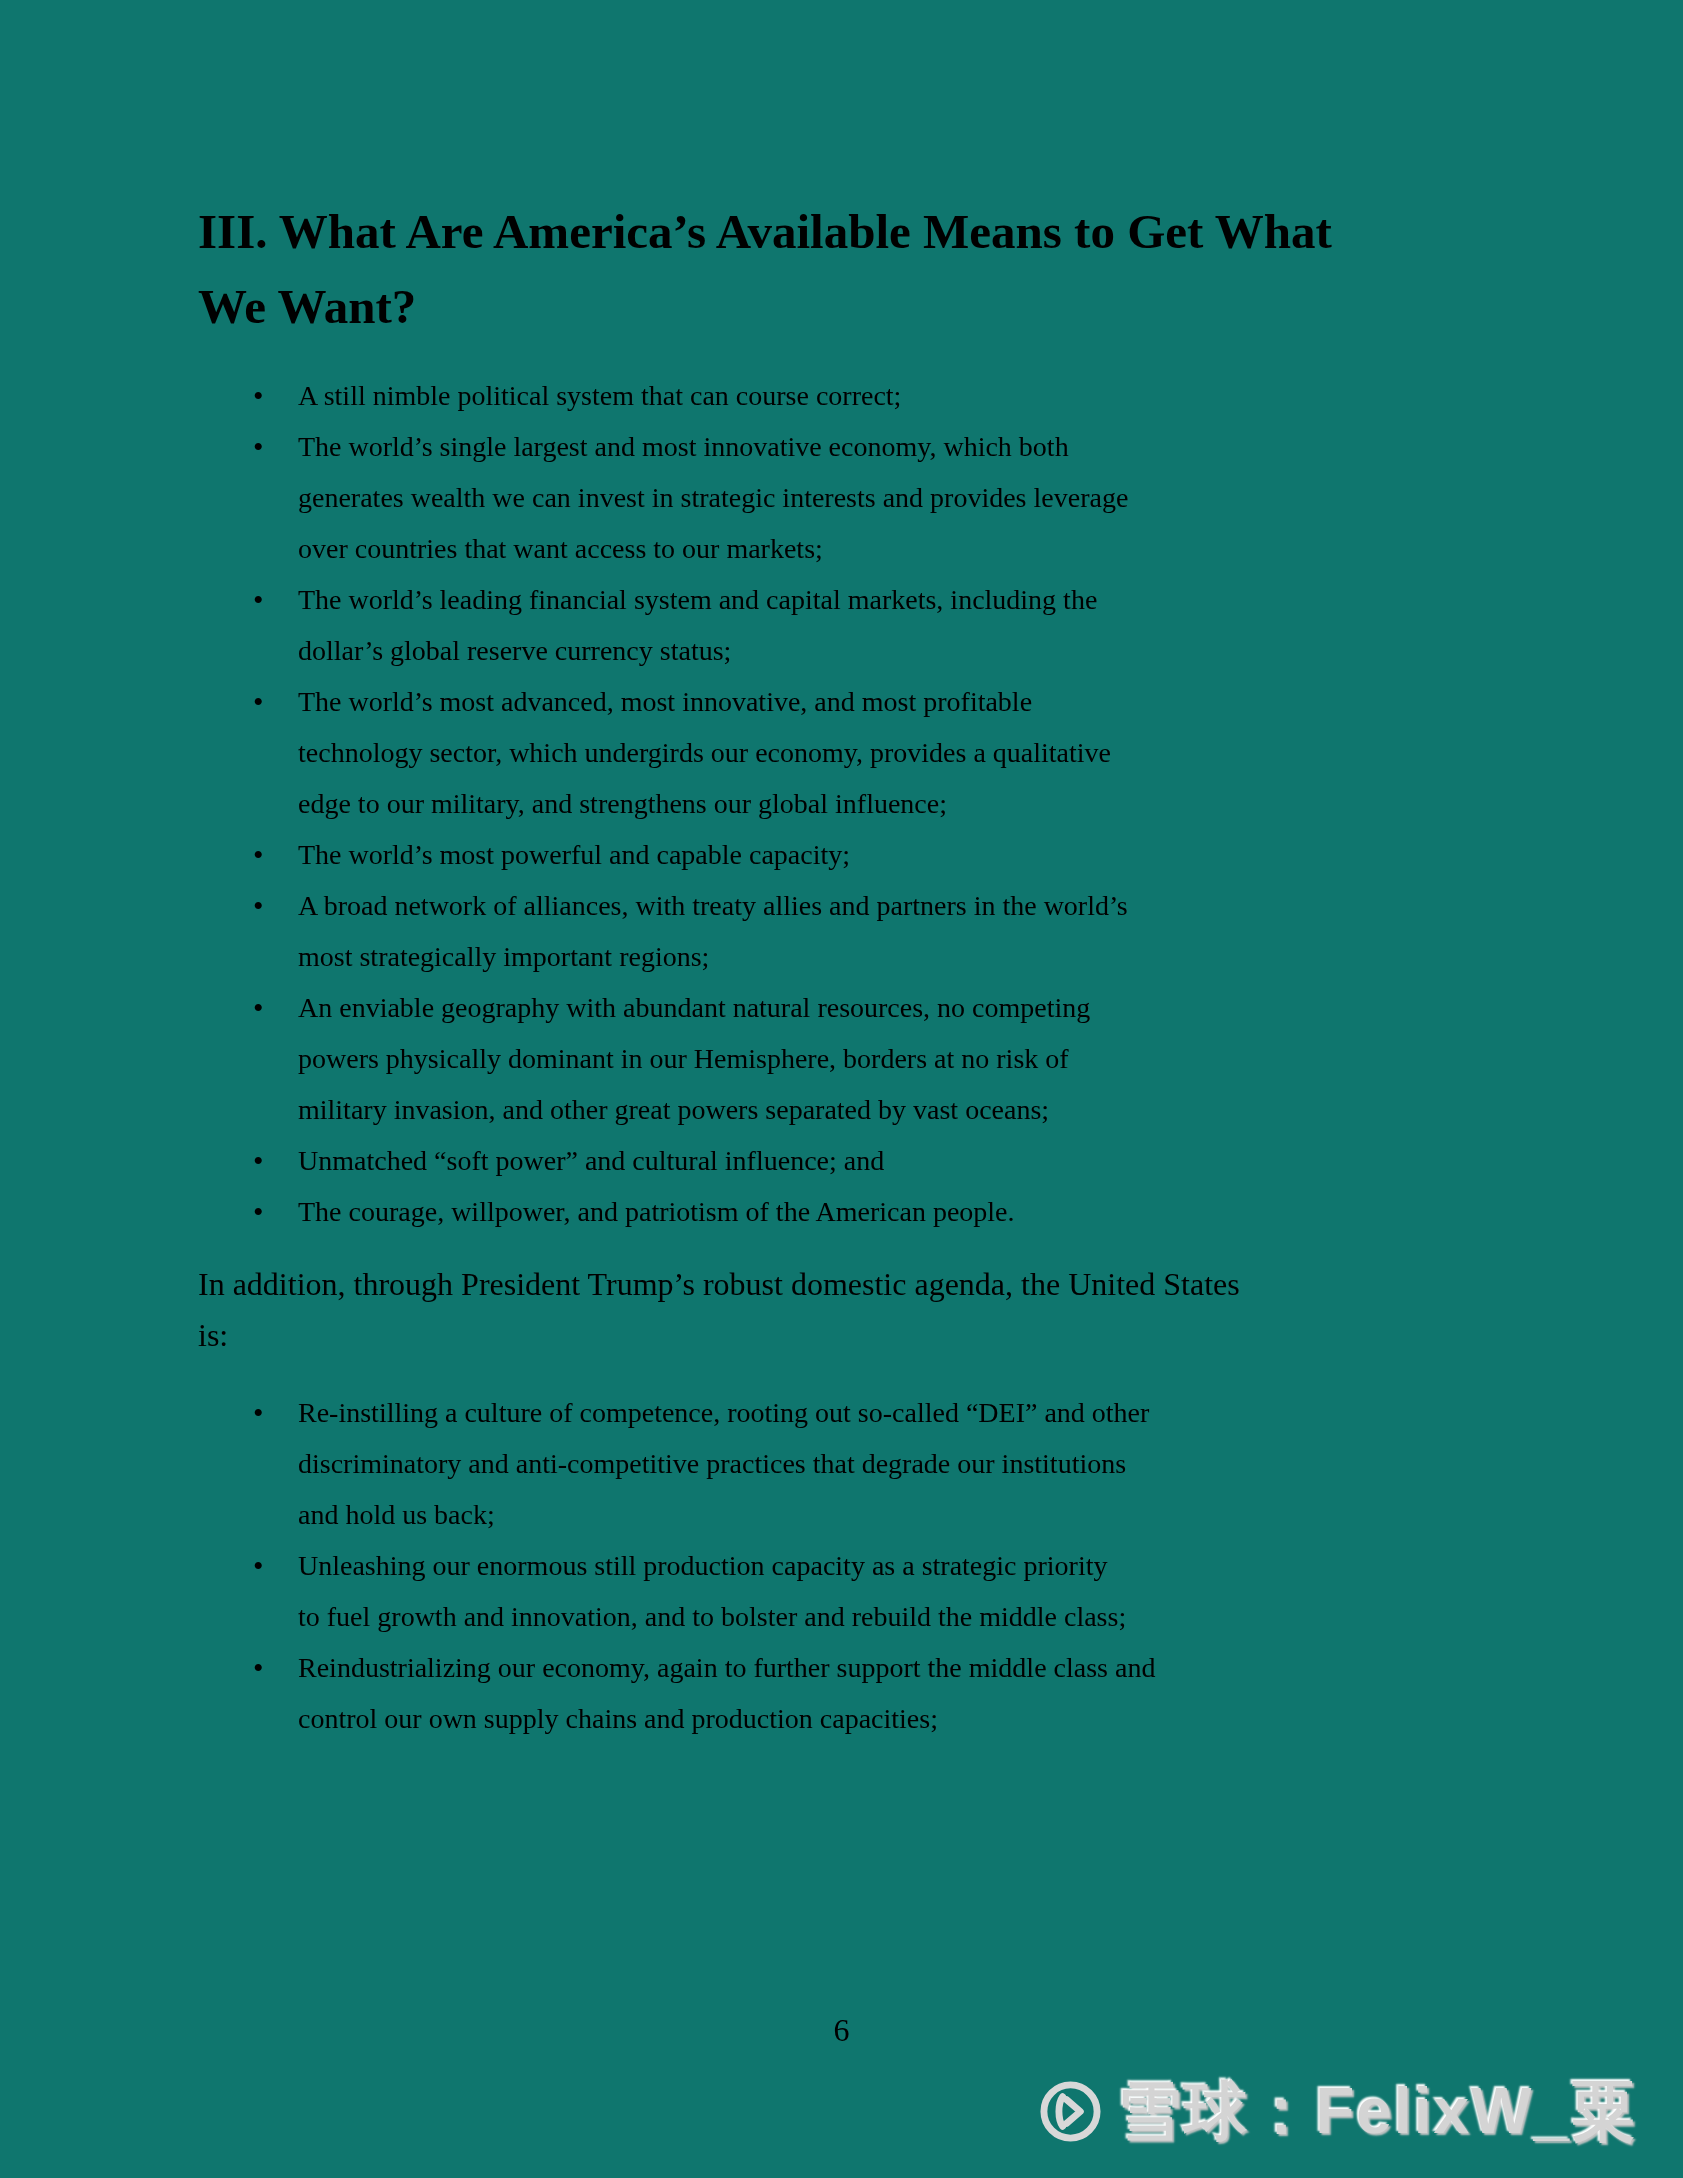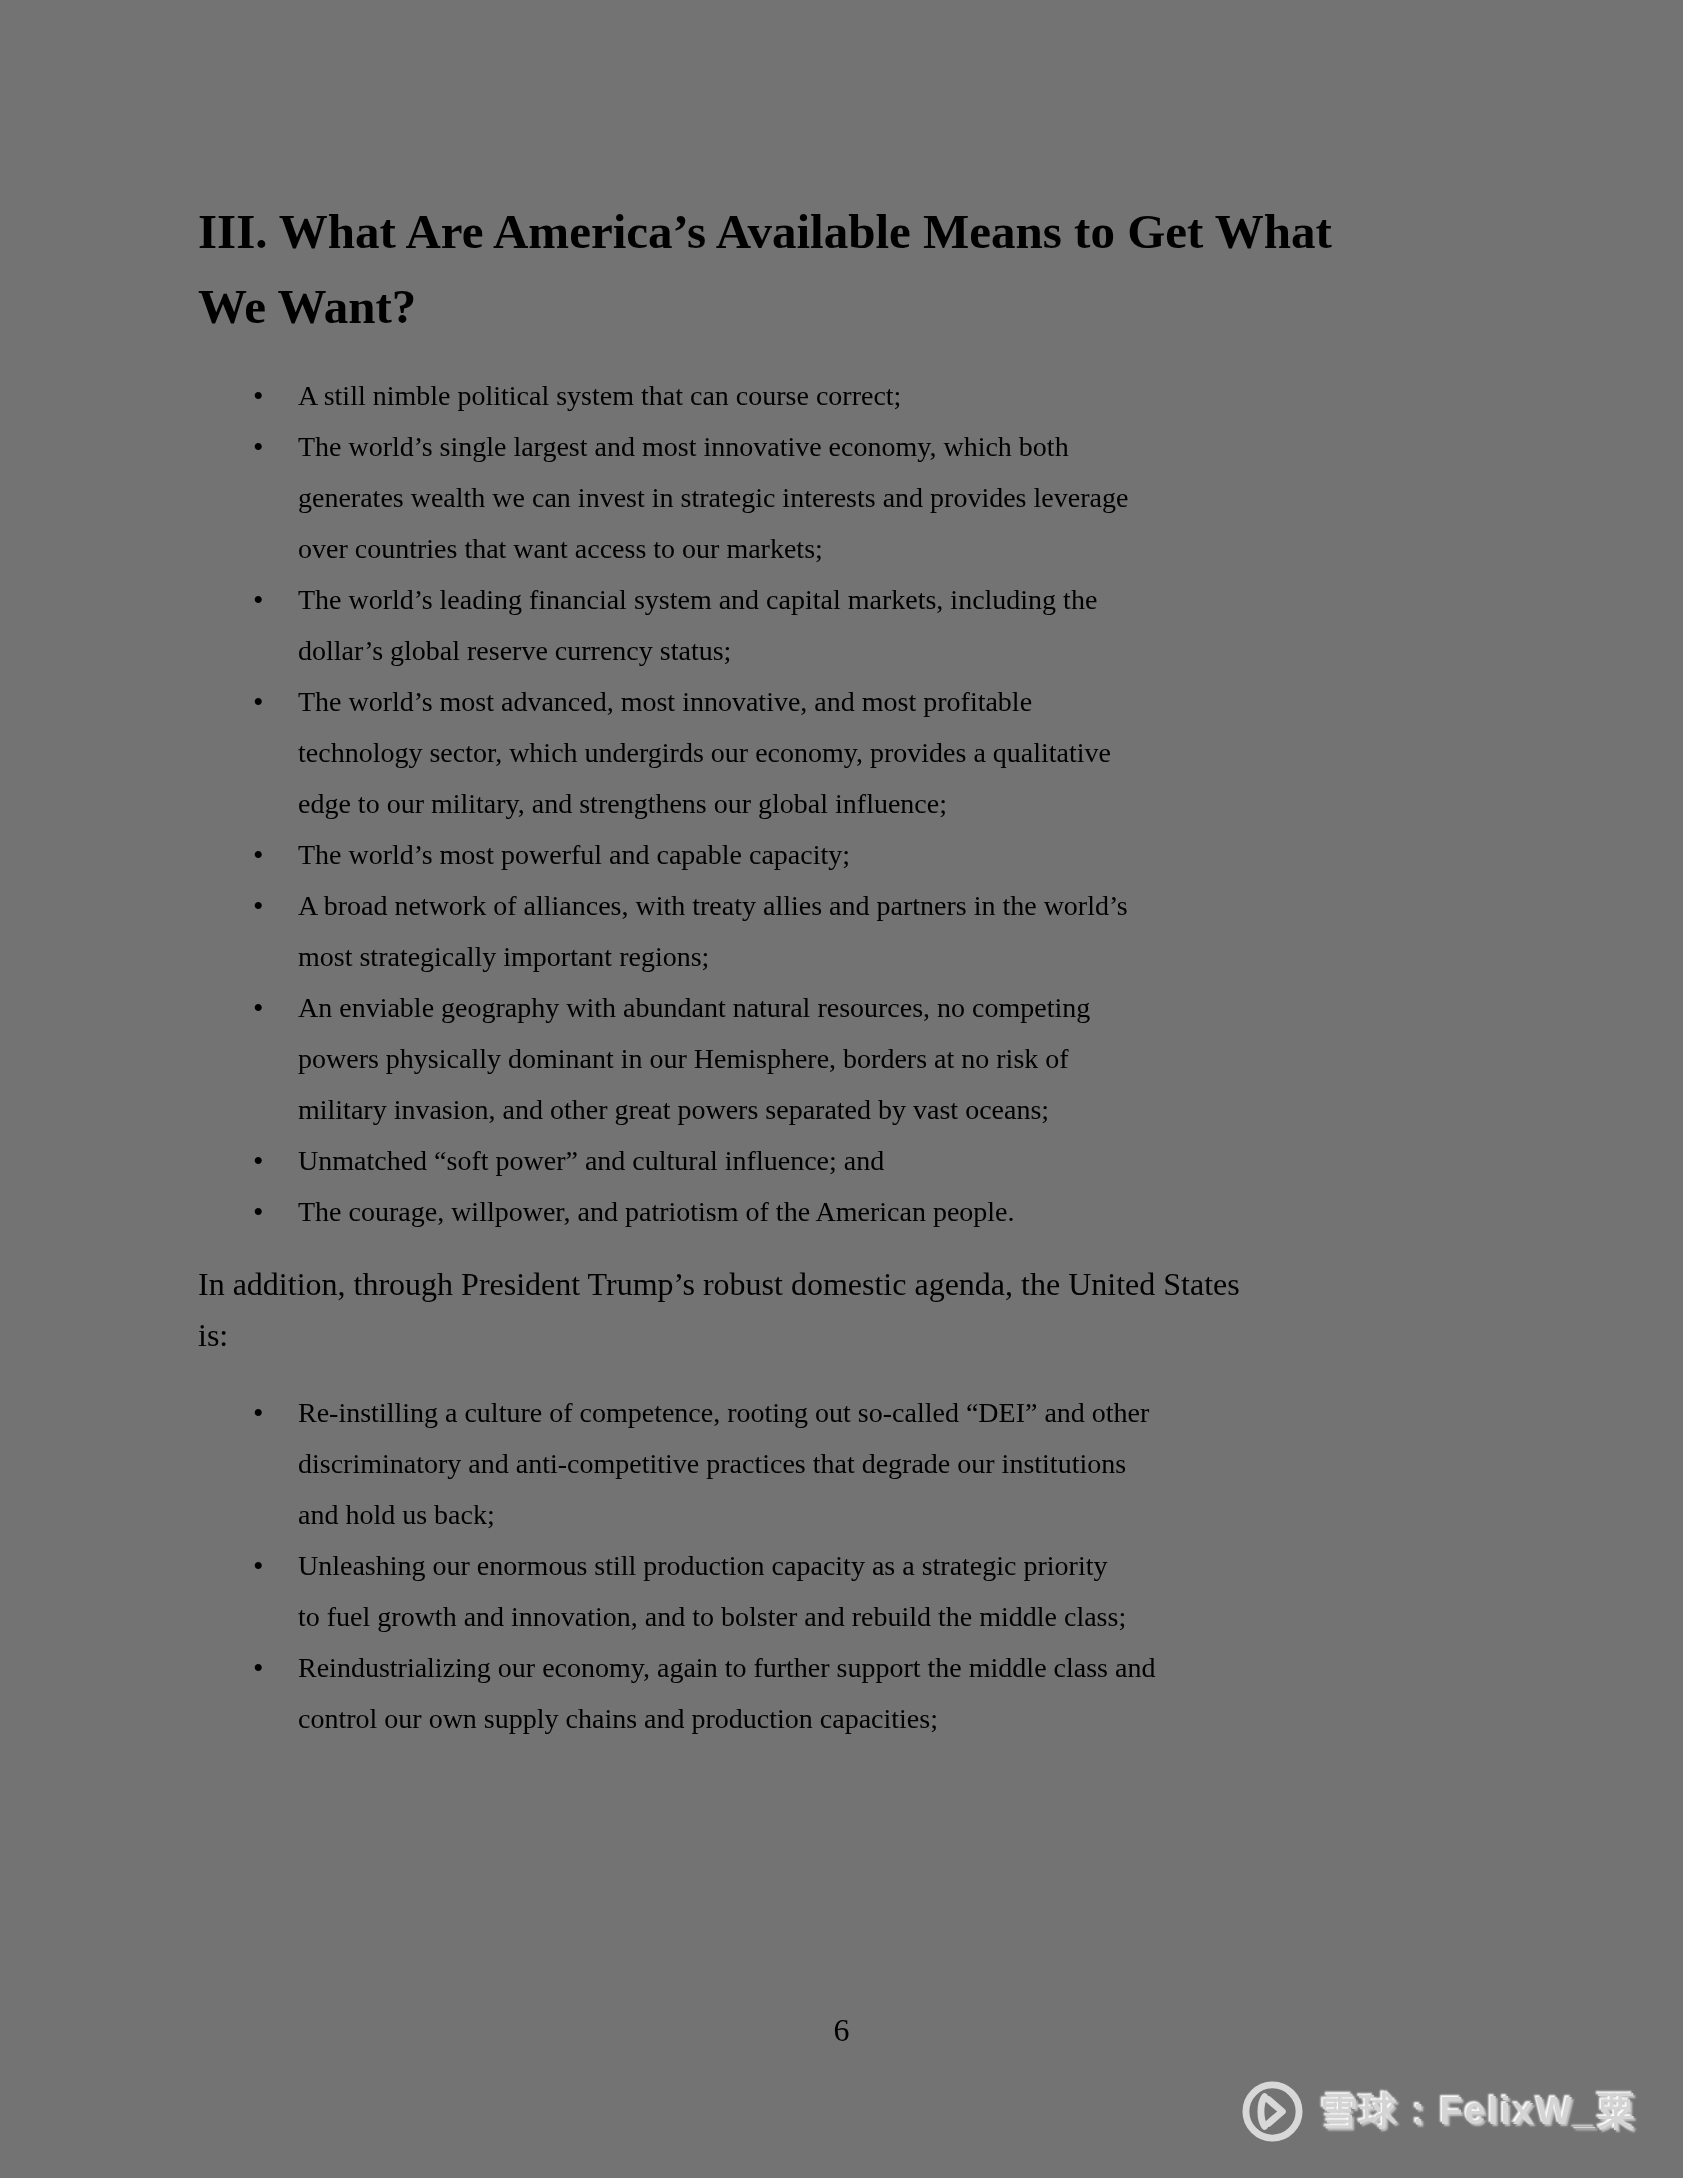--- a/index.html
+++ b/index.html
@@ -6,21 +6,21 @@
   body {
     width: 1683px; height: 2178px;
     background: #ffffff;
     font-family: "Liberation Serif", serif;
     color: #000000;
     overflow: hidden;
   }
   .page {
     position: relative;
     width: 1683px; height: 2178px;
-    background: #737373;
+    background: #0f766e;
   }
   .content {
     position: absolute;
     left: 198px; top: 0;
     width: 1292px;
   }
   h1.heading {
     margin: 194px 0 0 0;
     font-size: 49px;
     line-height: 75px;
@@ -63,21 +63,21 @@
     top: 2079px;
     right: 46px;
     display: flex;
     align-items: center;
     gap: 14px;
     user-select: none;
   }
   .wm-logo { width: 65px; height: 65px; }
   .wm-text {
     font-family: "Liberation Sans", "DejaVu Sans", sans-serif;
-    font-size: 38px;
+    font-size: 64px;
     line-height: 65px;
     font-weight: bold;
     color: #d4d4d4;
     text-shadow: -2px -2px 2px #ffffff, 2px 2px 2px #c4c4c4;
     letter-spacing: 2px;
     text-align: right;
   }
 </style>
 </head>
 <body>

